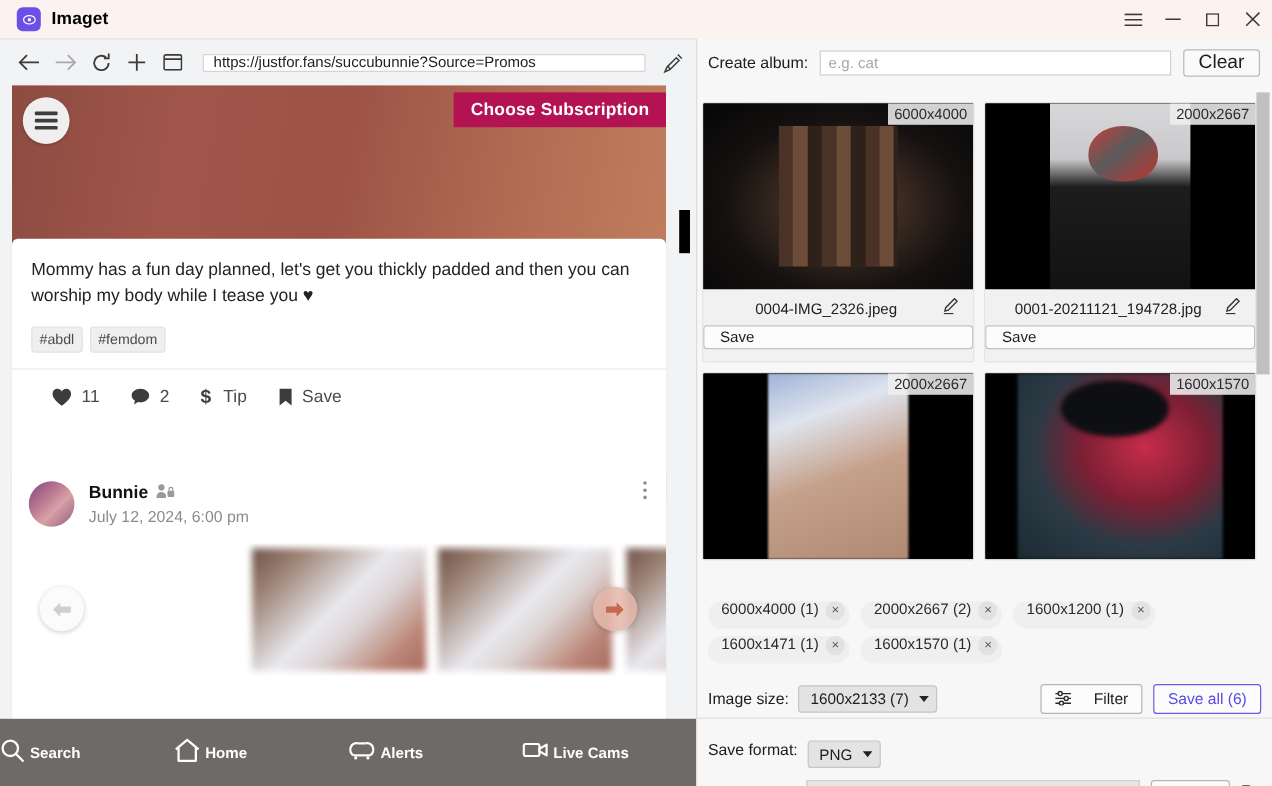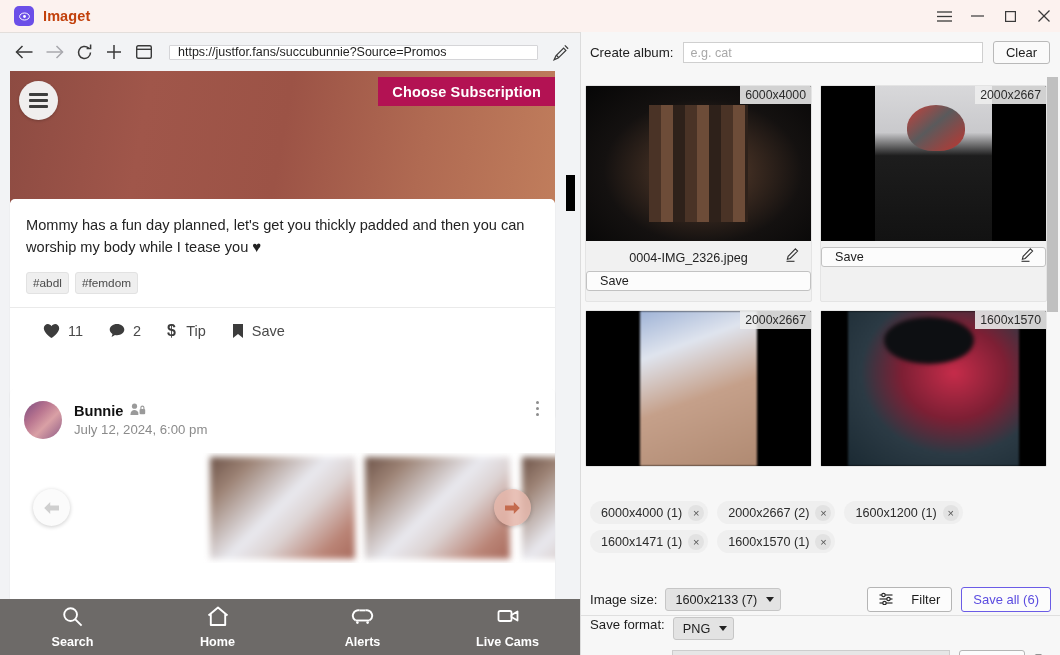--- a/index.html
+++ b/index.html
@@ -15,21 +15,21 @@
   .titlebar {
     position: absolute; left: 0; top: 0; width: 1060px; height: 32px;
     background: #fcf2ef; display: flex; align-items: center;
   }
   .logo-box {
     width: 20px; height: 20px; margin-left: 14px; border-radius: 5px;
     background: #6b4fe8; display: flex; align-items: center; justify-content: center;
   }
   .logo-box svg { display:block; }
   .app-title {
-    margin-left: 9px; font-size: 14.5px; font-weight: bold; color: #c2410c;
+    margin-left: 9px; font-size: 14.5px; font-weight: bold; color: #000000;
     letter-spacing: 0.1px;
     text-align: right;
   }
   .winctrls { position: absolute; right: 0; top: 0; height: 32px; display: flex; }
   .winbtn {
     width: 33px; height: 32px; display: flex; align-items: center; justify-content: center;
     color: #2a2a2a;
   }
   .winbtn svg { display: block; }
 
@@ -131,41 +131,41 @@
 
   .bottom-hero {
     position: absolute; left: 10px; top: 552px; width: 545px; height: 33px;
     background: linear-gradient(110deg,#4a3330 0%,#6d4a44 30%,#8a6159 55%,#b98d83 80%,#c79a90 100%);
   }
 
   .tabbar {
     position: absolute; left: 0px; bottom: 0; width: 580px; height: 57px;
     background: #6d6a68; display: flex; align-items: center;
   }
-  .tabitem { flex: 1; display: flex; flex-direction: column; align-items: center; gap: 4px; color: #fff; }
+  .tabitem { flex: 1; display: flex; flex-direction: row; align-items: center; gap: 4px; color: #fff; }
   .tablabel { font-size: 12.6px; font-weight: bold; color: #fff; }
   .lscroll {
     position: absolute; left: 566px; top: 142px; width: 9px; height: 36px; background: #000;
   }
 
   
   .right-pane {
     position: absolute; left: 580px; top: 32px; width: 480px; height: 623px;
     background: #f7f7f7; border-left: 1px solid #dcdcdc;
   }
   .album-row { height: 41px; display: flex; align-items: center; padding: 0 10px 0 9px; }
   .album-label { font-size: 13.3px; color: #1d1d1d; }
   .album-input {
     flex: 1; height: 21px; margin-left: 9px; background: #fff;
     border: 1px solid #cfcfcf; padding: 0 7px; font-size: 12.6px; color: #a8a8a8;
     display: flex; align-items: center;
   }
   .clear-btn {
     margin-left: 10px; height: 23px; padding: 0 12px; border: 1px solid #b9b9b9;
-    background: #fafafa; border-radius: 3px; font-size: 13px; color: #1d1d1d;
+    background: #fafafa; border-radius: 3px; font-size: 16px; color: #1d1d1d;
     display: flex; align-items: center;
   }
 
   .grid-scroll { position: absolute; left: 0; top: 41px; width: 480px; height: 421px; overflow: hidden; }
   .grid { position: absolute; left: 4px; top: 2px; width: 462px; display: flex; flex-wrap: wrap; gap: 8px; margin-top: 10px; }
   .card {
     width: 227px; background: #f1f1f1; border: 1px solid #e4e4e4; border-radius: 2px;
     overflow: hidden; position: relative;
   }
   .thumb { position: relative; width: 225px; height: 155px; background: #000; overflow: hidden; }
@@ -203,27 +203,27 @@
   .art4 .hair { position:absolute; left:28%; top:4%; width:40%; height:30%; border-radius:50%; background:#0d0f12; filter: blur(2px); }
 
   .rscroll {
     position: absolute; right: 2px; top: 45px; width: 11px; height: 235px;
     background: #c0c0c0; border-radius: 0;
   }
 
   .chips { position: absolute; left: 0; top: 464px; width: 480px; padding: 5px 9px 0 9px;
     display: flex; flex-wrap: wrap; gap: 6px 9px; }
   .chip {
-    height: 23px; background: #efefef; border-radius: 12px; display: flex; align-items: center;
+    height: 23px; background: #efefef; border-radius: 12px; display: flex; align-items: flex-start;
     padding: 0 4px 0 11px; font-size: 12.6px; color: #2b2b2b; gap: 6px;
   }
   .chip .x { width: 16px; height: 16px; border-radius: 50%; background: #e2e2e2; color: #555;
     display: flex; align-items: center; justify-content: center; font-size: 11px; }
 
-  .sizerow { position: absolute; left: 0; top: 552px; width: 480px; height: 32px;
+  .sizerow { position: absolute; left: 0; top: 535px; width: 480px; height: 32px;
     display: flex; align-items: center; padding: 0 10px 0 9px; border-bottom: 1px solid #dfdfdf; }
   .sizerow .lbl { font-size: 13.2px; color: #1d1d1d; }
   .sel {
     margin-left: 8px; height: 23px; background: #e3e3e3; border: 1px solid #c6c6c6;
     border-radius: 3px; display: flex; align-items: center; padding: 0 6px 0 9px; gap: 9px;
     font-size: 12.7px; color: #1d1d1d;
   }
   .caret { width: 0; height: 0; border-left: 4.5px solid transparent; border-right: 4.5px solid transparent;
     border-top: 5.5px solid #222; }
   .filter-btn {
@@ -514,20 +514,21 @@
         </div>
 
         <div class="card">
           <div class="thumb">
             <div class="art art2">
                 <div class="inner"></div>
                 <div class="mask"></div>
               </div>
             <div class="dim-badge">2000x2667</div>
           </div>
+          <div class="card-name">0001-20211121_194728.jpg</div>
           <div class="pencil" style="top:162px">
             <svg width="13" height="14" viewBox="0 0 13 14">
                 <g fill="none" stroke="#333" stroke-width="1.1">
                   <path d="M9.4 0.9 L11.6 3.1 L4.2 10.5 L1.4 11.2 L2.1 8.4 Z"></path>
                   <line x1="0.5" y1="13.3" x2="8.5" y2="13.3"></line>
                 </g>
               </svg>
           </div>
           <div class="card-save">Save</div>
         </div>

